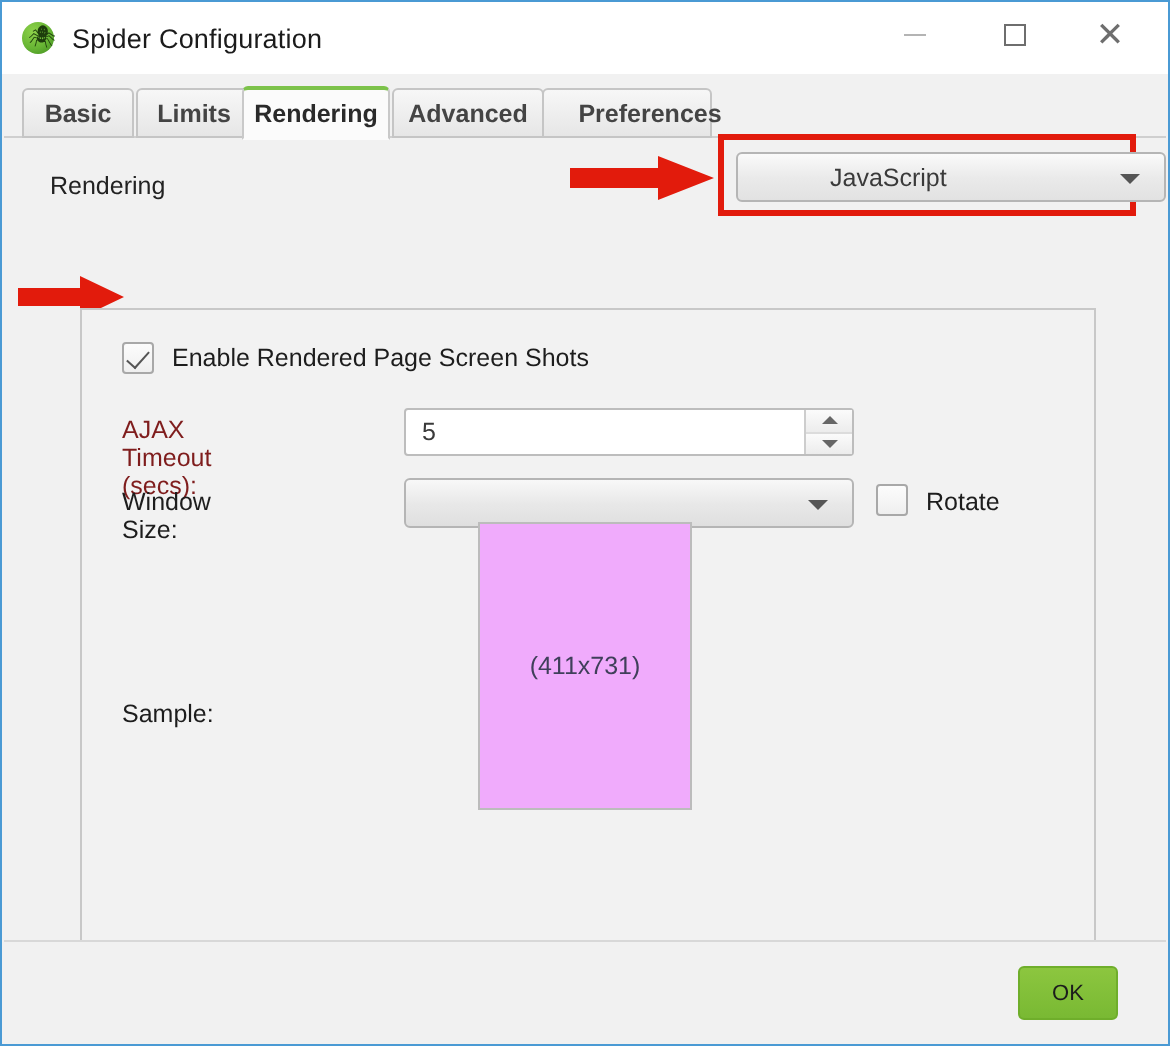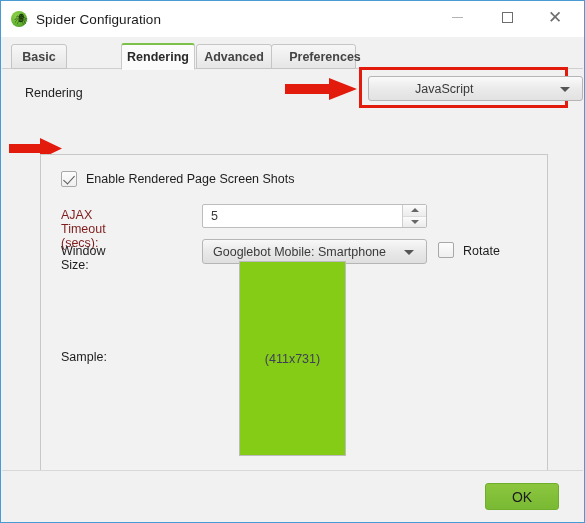--- a/index.html
+++ b/index.html
@@ -193,40 +193,40 @@
   }
   #winsize-combo .cval { font-size: 12.5px; color:#3a3a3a; margin-left: 10px; }
   #rotate-row {
     position: absolute; left: 377px; top: 3px;
     display:flex; align-items:flex-end;
   }
 
   #sample-label { position: absolute; left: 20px; top: 195px; font-size:12.5px; color:#1d1d1d; }
   #sample-box {
     position: absolute; left: 198px; top: 106px;
-    width: 107px; height: 195px;
-    background: #84cc16; border: 1px solid #bcbcbc;
+    width: 107px; height: 144px;
+    background: #f0abfc; border: 1px solid #bcbcbc;
     display: flex; align-items: center; justify-content: center;
   }
   #sample-dims { font-size: 12.5px; color: #3f3f5a; }
 
   
   #footer {
     position: absolute; left: 1px; bottom: 1px;
     width: 581px; height: 51px;
     background: #f1f1f1;
     border-top: 1px solid #d8d8d8;
   }
   #ok-button {
     position: absolute; right: 24px; top: 12px;
-    width: 74px; height: 27px;
+    width: 50px; height: 27px;
     background: linear-gradient(to bottom,#8cc63f 0%,#79b933 100%);
     border: 1px solid #6fae2b; border-radius: 3px;
     display:flex; align-items:center; justify-content:center;
-    font-size: 14px; color: #1c1c1c;
+    font-size: 11px; color: #1c1c1c;
   }
 </style>
 </head>
 <body>
 
 <div id="window">
 
   <div id="titlebar">
     <div id="app-icon">
       <div class="globe"></div>
@@ -241,20 +241,23 @@
       <span class="glyph"></span>
     </div>
     <div class="wbtn" id="btn-close">
       <span class="glyph">✕</span>
     </div>
   </div>
 
   <div id="tabstrip">
     <div class="tab" style="left:9px;width:56px;">
         <span>Basic</span>
+      </div>
+    <div class="tab" style="left:66px;width:58px;">
+        <span>Limits</span>
       </div>
     <div class="tab active" style="left:119px;width:74px;">
         <span>Rendering</span>
       </div>
     <div class="tab" style="left:194px;width:76px;">
         <span>Advanced</span>
       </div>
     <div class="tab" style="left:269px;width:85px;padding-left:32px;">
         <span>Preferences</span>
       </div>
@@ -297,21 +300,20 @@
             <div class="spin dn">
                 <span class="tri-dn"></span>
               </div>
           </div>
         </div>
       </div>
 
       <div id="winsize-row">
         <span id="winsize-label">Window Size:</span>
         <div id="winsize-combo">
-          <span class="cval">Googlebot Mobile: Smartphone</span>
           <span class="caret"></span>
         </div>
         <div id="rotate-row">
           <span class="checkbox"></span>
           <span class="cb-label">Rotate</span>
         </div>
       </div>
 
       <div id="sample-label">Sample:</div>
       <div id="sample-box">

